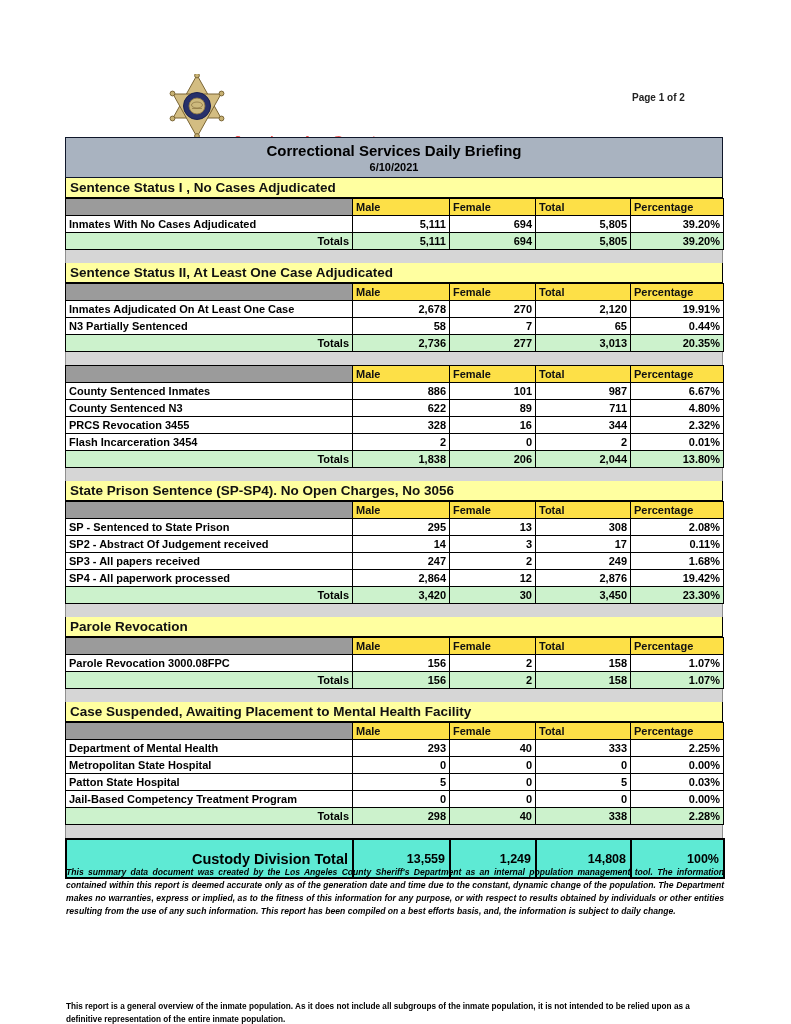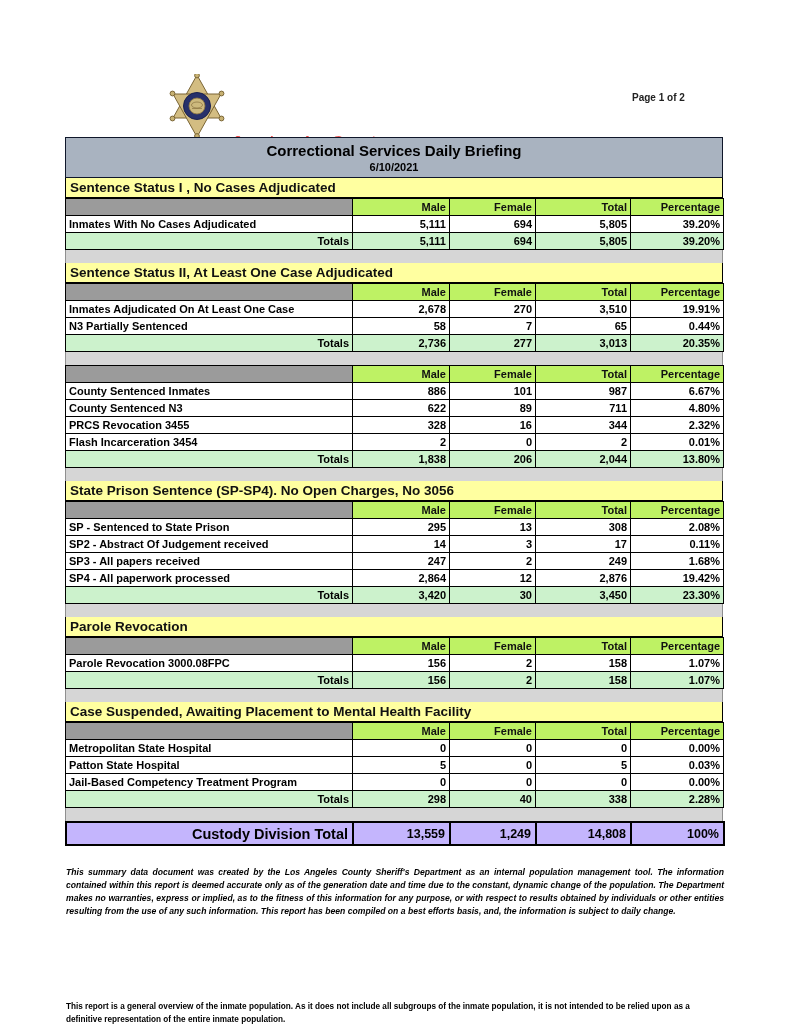--- a/index.html
+++ b/index.html
@@ -20,30 +20,30 @@
   .title-bar .main-title { font-size:15px; font-weight:bold; color:#000; line-height:19px; }
   .title-bar .date       { font-size:11px; font-weight:bold; color:#000; line-height:15px; }
 
   .sec-title { background:#ffffa0; border:1px solid #000; border-top:none; height:20px; line-height:19px;
                font-size:13.5px; font-weight:bold; color:#111; padding-left:4px; white-space:nowrap; overflow:hidden; }
 
   table.tbl { border-collapse:collapse; width:658px; table-layout:fixed; }
   .tbl th, .tbl td { border:1px solid #000; height:17px; padding:0 3px; font-size:11px; font-weight:bold;
                      white-space:nowrap; overflow:hidden; }
   .lbl-h   { background:#9b9b9b; }
-  .col-h   { background:#bef264; text-align:right; color:#111; }
+  .col-h   { background:#fde047; text-align:left; color:#111; }
   td.lbl   { background:#fff; text-align:left; }
   td.num   { background:#fff; text-align:right; }
   tr.totals-row td { background:#ccf2cc; }
   tr.totals-row td.lbl { text-align:right; }
 
   .gap { height:13px; background:#d6d6d6; border-left:1px solid #8f8f8f; border-right:1px solid #8f8f8f; }
 
   table.custody { border-collapse:collapse; width:658px; table-layout:fixed; }
-  .custody td { border:2px solid #000; background:#c4b5fd; height:23px; padding:0 4px;
+  .custody td { border:2px solid #000; background:#5eead4; height:39px; padding:0 4px;
                 font-weight:bold; white-space:nowrap; overflow:hidden; }
   .custody td.c-lbl { text-align:right; font-size:14.5px; }
   .custody td.c-num { text-align:right; font-size:12.5px; }
 
   
   .footnote1 { position:absolute; left:66px; top:866px; width:658px; font-size:8.6px; font-weight:bold;
                font-style:italic; line-height:1.5; color:#000; text-align:justify; }
   .footnote2 { position:absolute; left:66px; top:1001px; width:658px; font-size:8.2px; font-weight:bold;
                line-height:1.55; color:#000; }
 </style>
@@ -139,21 +139,21 @@
           <th class="col-h">Female</th>
           <th class="col-h">Total</th>
           <th class="col-h">Percentage</th>
         </tr>
       </thead>
       <tbody>
   <tr class="data-row">
     <td class="lbl">Inmates Adjudicated On At Least One Case</td>
     <td class="num">2,678</td>
     <td class="num">270</td>
-    <td class="num">3,510</td>
+    <td class="num">2,120</td>
     <td class="num">19.91%</td>
   </tr>
 
   <tr class="data-row">
     <td class="lbl">N3 Partially Sentenced</td>
     <td class="num">58</td>
     <td class="num">7</td>
     <td class="num">65</td>
     <td class="num">0.44%</td>
   </tr>
@@ -354,20 +354,27 @@
       <thead>
         <tr>
           <th class="lbl-h"></th>
           <th class="col-h">Male</th>
           <th class="col-h">Female</th>
           <th class="col-h">Total</th>
           <th class="col-h">Percentage</th>
         </tr>
       </thead>
       <tbody>
+  <tr class="data-row">
+    <td class="lbl">Department of Mental Health</td>
+    <td class="num">293</td>
+    <td class="num">40</td>
+    <td class="num">333</td>
+    <td class="num">2.25%</td>
+  </tr>
 
   <tr class="data-row">
     <td class="lbl">Metropolitan State Hospital</td>
     <td class="num">0</td>
     <td class="num">0</td>
     <td class="num">0</td>
     <td class="num">0.00%</td>
   </tr>
 
   <tr class="data-row">

